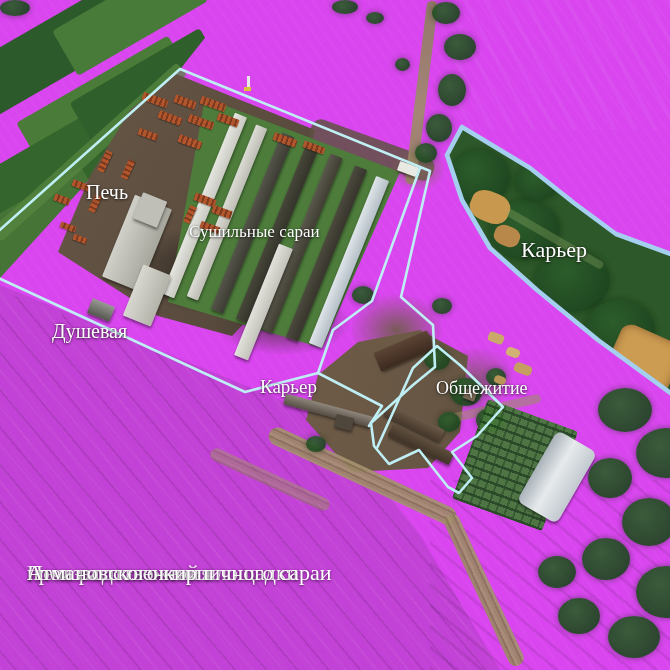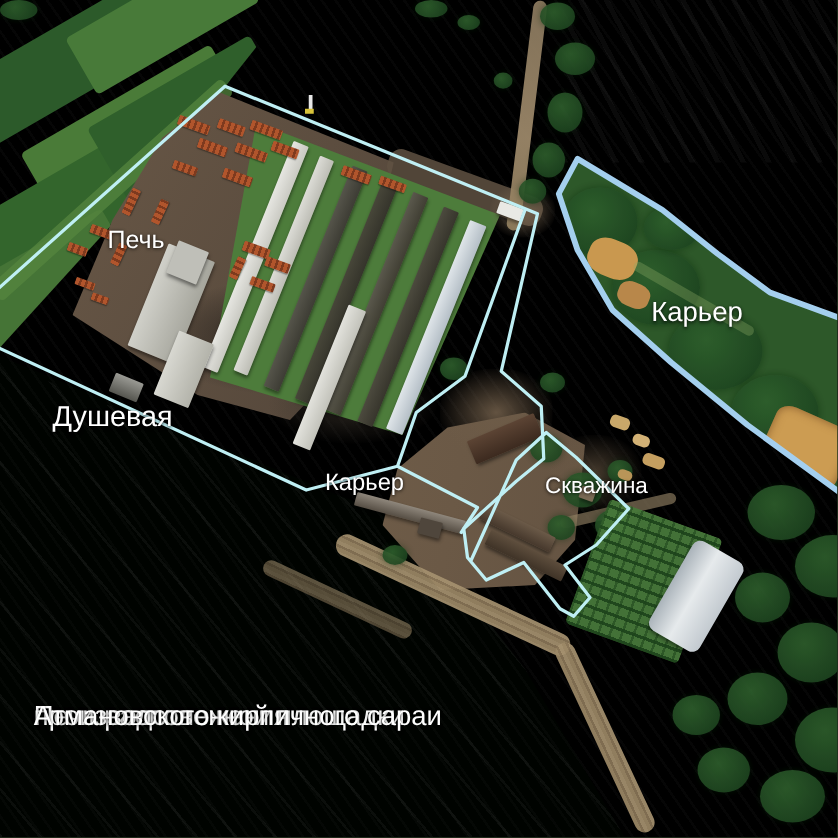--- a/index.html
+++ b/index.html
@@ -1,17 +1,17 @@
 <!DOCTYPE html>
 <html><head>
 <meta charset="utf-8">
 <style>
   html,body{margin:0;padding:0;background:#1c221c;}
   #stage{position:relative;width:670px;height:670px;overflow:hidden;
-         background:#000000;font-family:Liberation Sans, sans-serif;}
+         background:#d946ef;font-family:Liberation Serif, serif;}
   #stage *{position:absolute;}
   .layer{left:0;top:0;width:670px;height:670px;}
   
   .patch{border-radius:4px;}
   .tree{border-radius:50%;background:radial-gradient(circle at 40% 35%,#2e5e2c,#1e4520 75%);
         opacity:.92;box-shadow:0 0 6px rgba(10,40,12,.5);}
   .bld{box-shadow:1px 2px 3px rgba(0,0,0,.45);border-radius:1px;}
   .bk{background:repeating-linear-gradient(90deg,#b1552c 0 3px,#7e3a1e 3px 5px);
       transform:rotate(20deg);border-radius:1px;box-shadow:0 1px 1px rgba(0,0,0,.35);}
   .bkv{transform:rotate(-65deg);}
@@ -203,23 +203,24 @@
   </div>
 
   <svg class="layer" width="670" height="670" viewBox="0 0 670 670" fill="none">
     <path stroke-width="2.6" stroke-linejoin="round" stroke-linecap="round" d="M -6,235 L 180,69 L 430,171 L 401,297 L 433,325 L 435,367 L 413,385 L 371,423 L 374,446 L 389,464 L 419,450 L 448,487 L 459,493 L 472,478 L 452,452 L 477,436 L 503,407 L 461,366 L 437,346 L 413,368 L 377,448" stroke="#bfeff4"></path>
     <path stroke-width="2.6" stroke-linejoin="round" stroke-linecap="round" d="M 420,168 L 372,301 L 333,330 L 318,373 L 382,406 L 369,426" stroke="#bfeff4"></path>
     <path stroke-width="2.6" stroke-linejoin="round" stroke-linecap="round" d="M -6,276 L 245,392 L 318,373" stroke="#bfeff4"></path>
     <path stroke-width="4.6" stroke-linejoin="round" stroke-linecap="round" d="M 676,256 L 616,234 L 574,203 L 530,168 L 462,127 L 447,155 L 462,200 L 490,248 L 537,290 L 598,340 L 676,397" stroke="#a4cfee"></path>
   </svg>
 
   <div class="lbl" style="left:86px;top:181px;font-size:20px;">Печь</div>
-  <div class="lbl" style="left:42px;top:320px;font-size:23px;">Душевая</div>
+  <div class="lbl" style="left:189px;top:222px;font-size:17px;">Сушильные сараи</div>
+  <div class="lbl" style="left:52px;top:320px;font-size:20px;">Душевая</div>
   <div class="lbl" style="left:260px;top:376px;font-size:19px;">Карьер</div>
-  <div class="lbl" style="left:436px;top:378px;font-size:18px;">Скважина</div>
+  <div class="lbl" style="left:436px;top:378px;font-size:18px;">Общежитие</div>
   <div class="lbl" style="left:521px;top:237px;font-size:22px;">Карьер</div>
 
   <div id="caption">
     <div>Печь расположения</div>
     <div>производственной площадки</div>
     <div>Атмановского кирпичного сараи</div>
   </div>
 
 </div>
 

